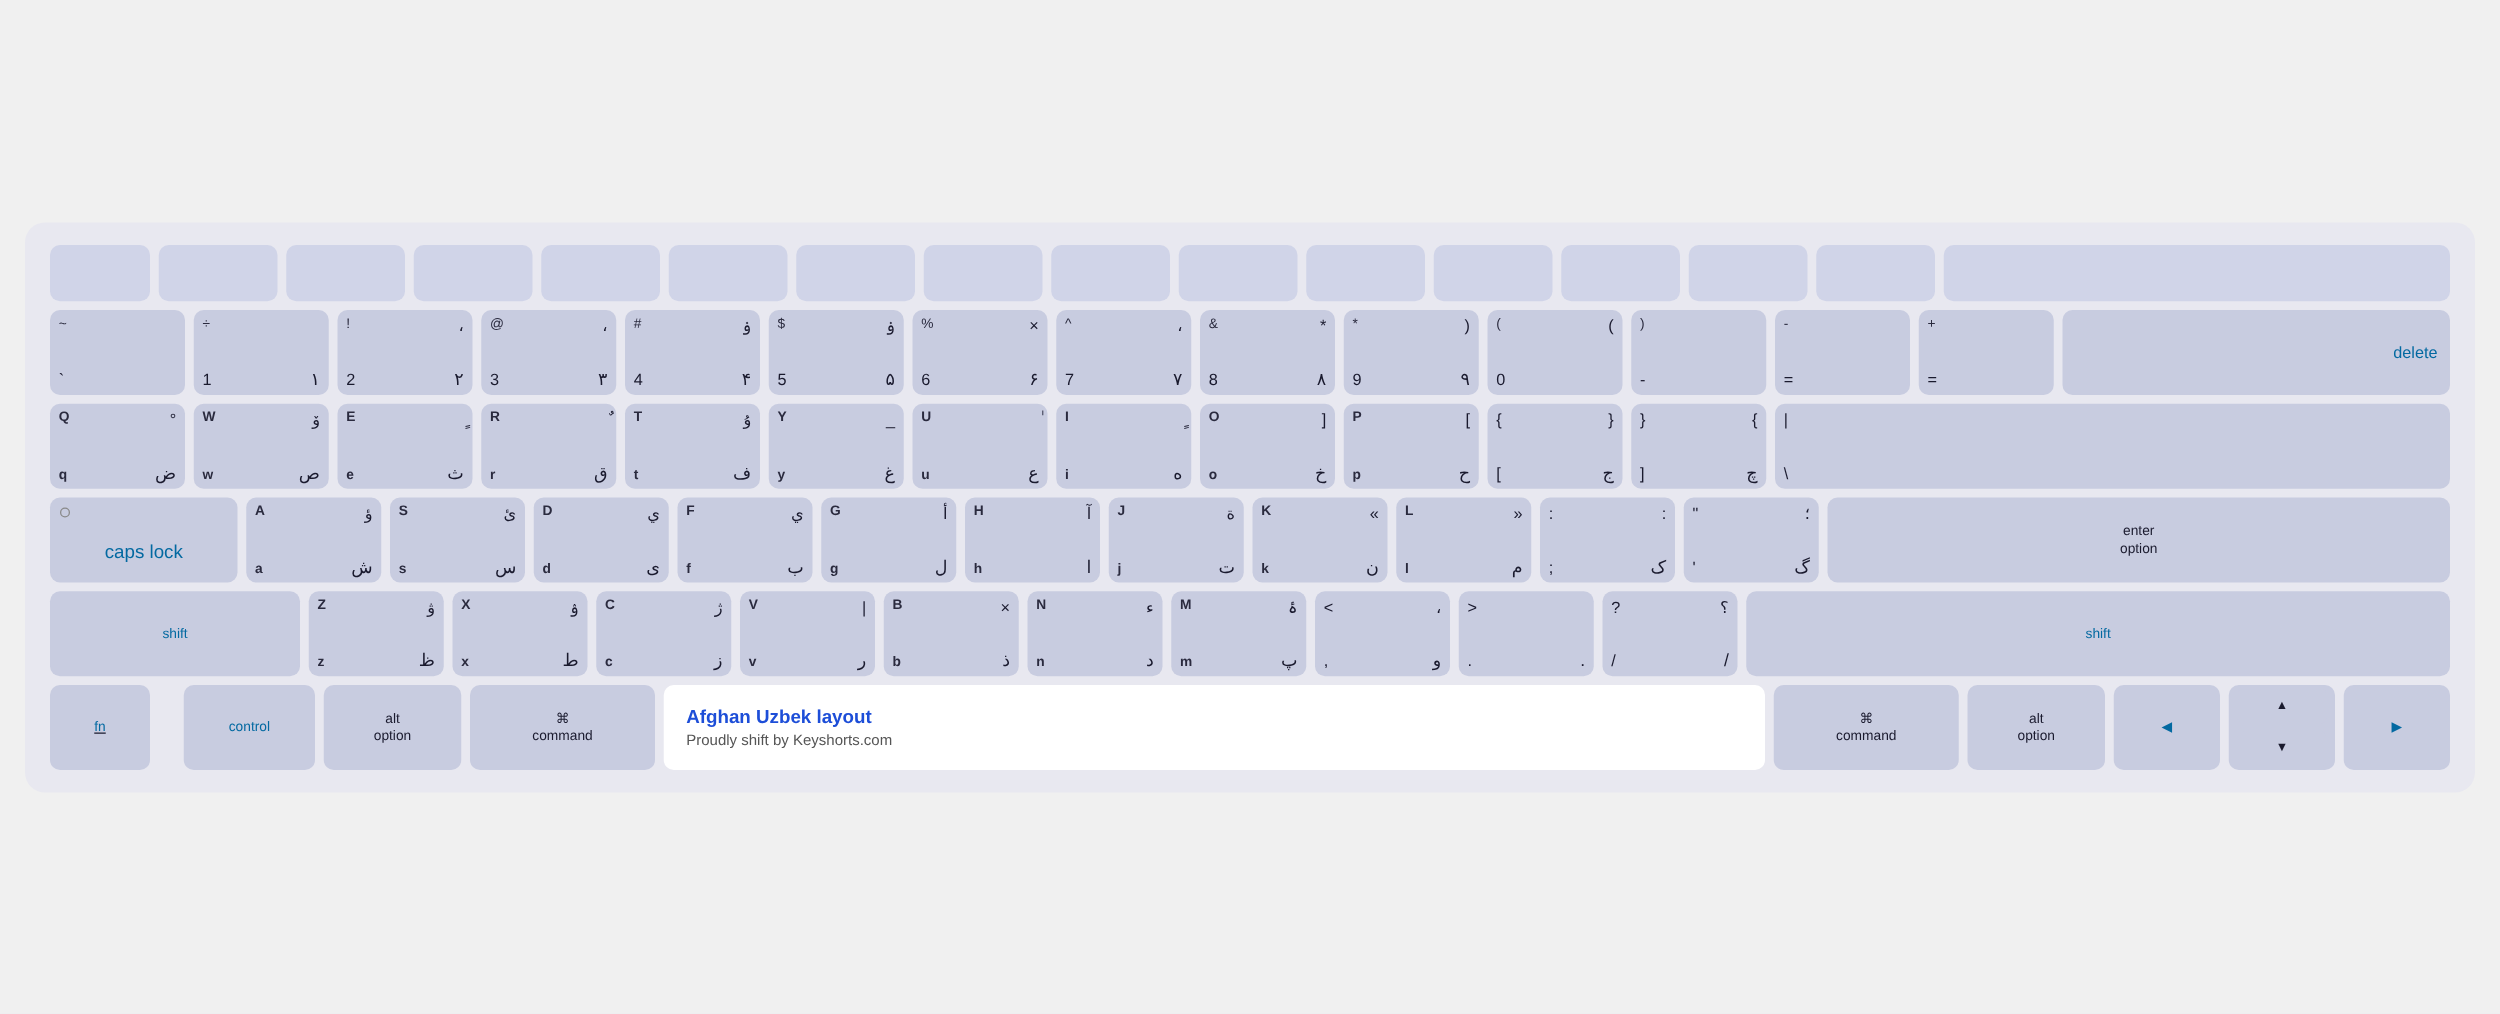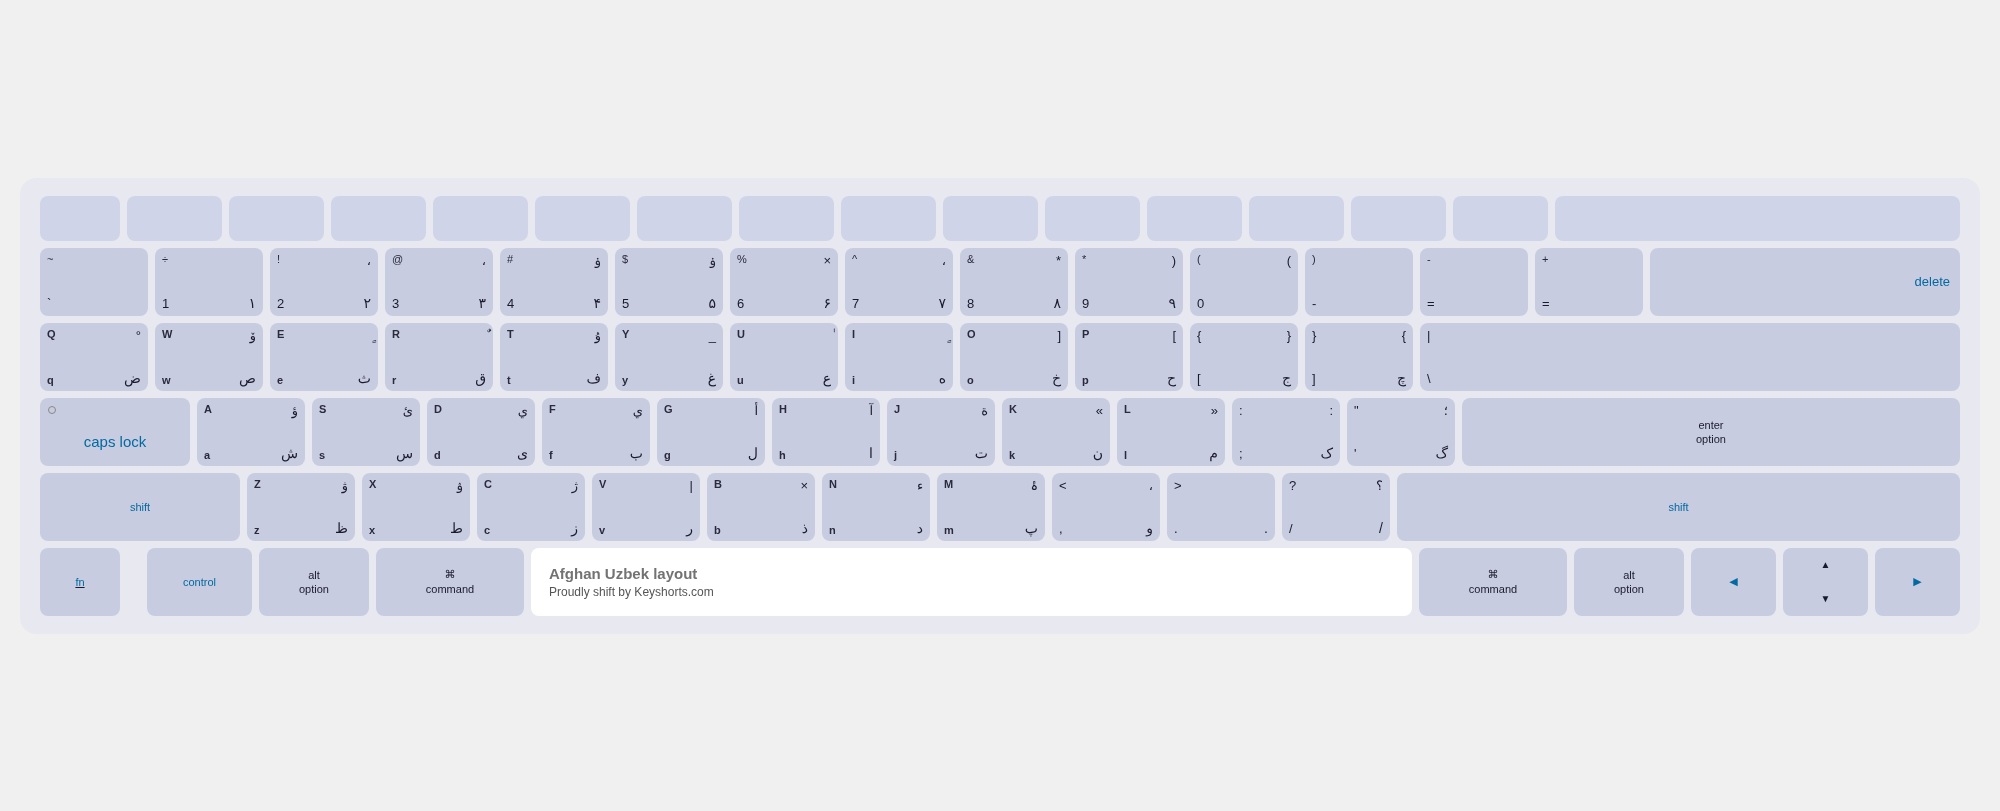--- a/index.html
+++ b/index.html
@@ -112,21 +112,21 @@
       border-radius: 8px;
       padding: 14px 18px;
       flex: 1;
       display: flex;
       flex-direction: column;
       justify-content: center;
     }
     .info-title {
       font-size: 15px;
       font-weight: bold;
-      color: #737373;
+      color: #1d4ed8;
     }
     .info-sub {
       font-size: 12px;
       color: #555;
       margin-top: 3px;
     }
   </style>
 </head>
 <body>
 

